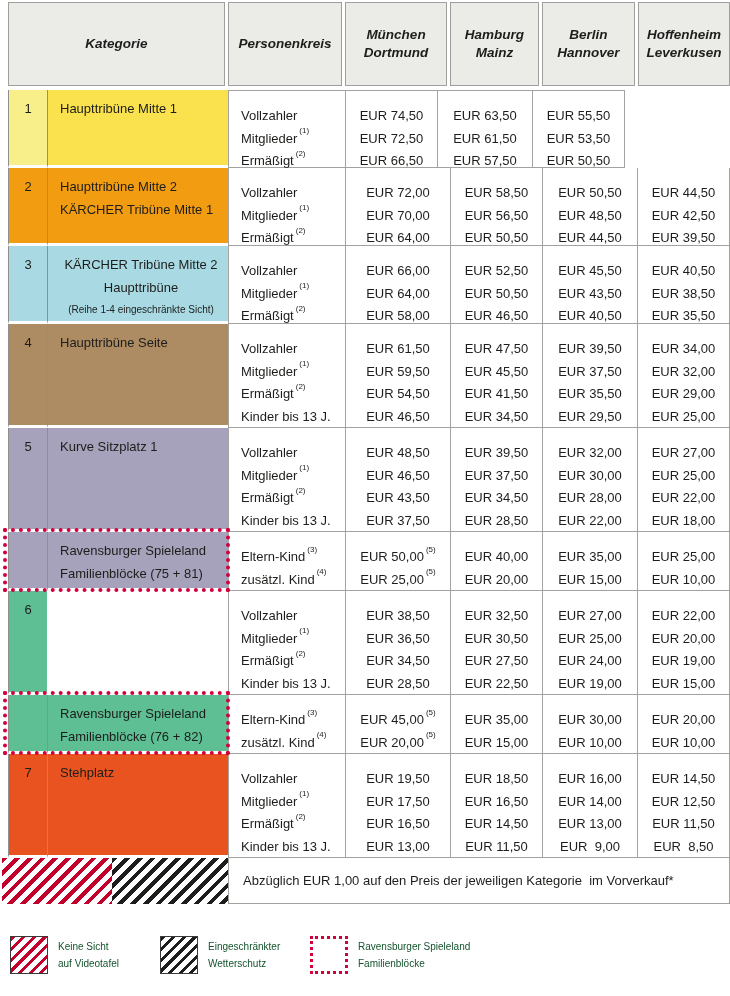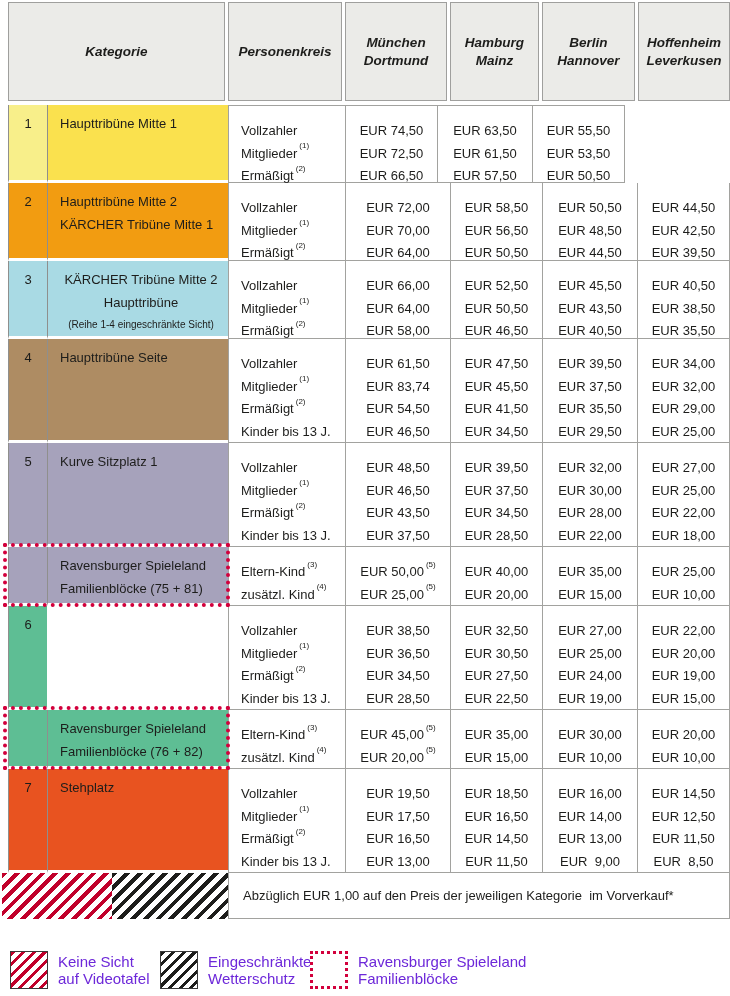--- a/index.html
+++ b/index.html
@@ -7,21 +7,21 @@
   body {
     width:730px; height:996px;
     font-family:"Liberation Sans", sans-serif;
     color:#1d1d1b;
     position:relative;
     overflow:hidden;
   }
   .table-wrap { padding:2px 0 0 8px; width:730px; }
 
   
-  .hdr { display:flex; height:99px; margin-bottom:4px; }
+  .hdr { display:flex; height:84px; margin-bottom:4px; }
   .hcell {
     background:#ebebe8;
     border:1px solid #9f9f9d;
     margin-right:3px;
     display:flex; flex-direction:column; justify-content:center; align-items:center;
     font-weight:bold; font-style:italic; font-size:13.5px; line-height:18px;
     text-align:center;
   }
   .hcell:last-child { margin-right:0; }
   .h-kat { width:217px; }
@@ -88,21 +88,21 @@
   .swatch { width:38px; height:38px; flex:0 0 38px; margin-right:10px; }
   .sw-red {
     border:1px solid #3a3a3a;
     background:repeating-linear-gradient(135deg,#c1002b 0 3px,#ffffff 3px 7.5px);
   }
   .sw-black {
     border:1px solid #3a3a3a;
     background:repeating-linear-gradient(135deg,#1d1d1b 0 3px,#ffffff 3px 7.5px);
   }
   .sw-dotted { border:3px dotted #d2003c; background:#ffffff; }
-  .ltext { font-size:15px; line-height:17px; color:#6d28d9; padding-top:2px; }
+  .ltext { font-size:10px; line-height:17px; color:#14532d; padding-top:2px; }
 </style>
 </head>
 <body>
 
 <div class="table-wrap">
 
   <div class="hdr">
     <div class="hcell h-kat">
       <span>Kategorie</span>
     </div>
@@ -241,21 +241,21 @@
         </div>
         <div class="wa">
           <div class="col pk">
             <div class="r">Vollzahler</div>
             <div class="r">Mitglieder<sup class="fn">(1)</sup></div>
             <div class="r">Ermäßigt<sup class="fn">(2)</sup></div>
             <div class="r">Kinder bis 13 J.</div>
           </div>
           <div class="col p1">
             <div class="r">EUR 61,50</div>
-            <div class="r">EUR 83,74</div>
+            <div class="r">EUR 59,50</div>
             <div class="r">EUR 54,50</div>
             <div class="r">EUR 46,50</div>
           </div>
           <div class="col p2">
             <div class="r">EUR 47,50</div>
             <div class="r">EUR 45,50</div>
             <div class="r">EUR 41,50</div>
             <div class="r">EUR 34,50</div>
           </div>
           <div class="col p3">

